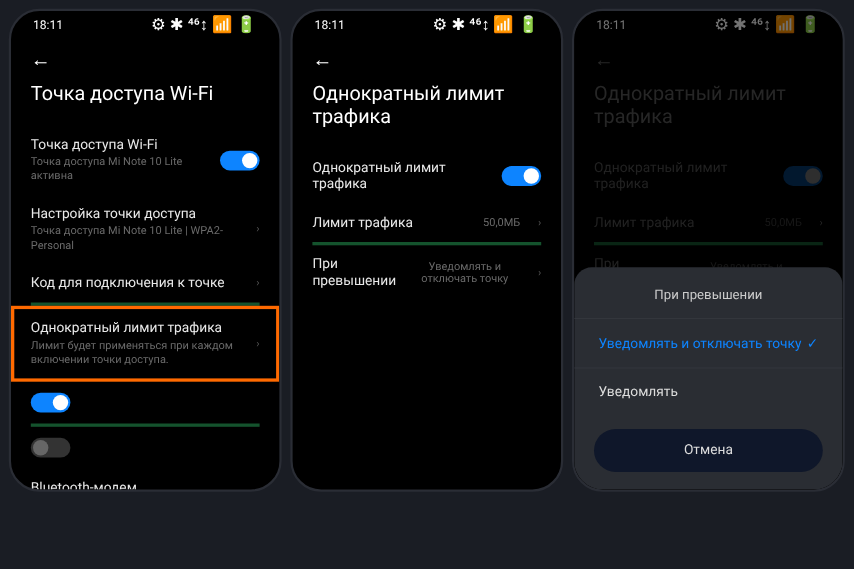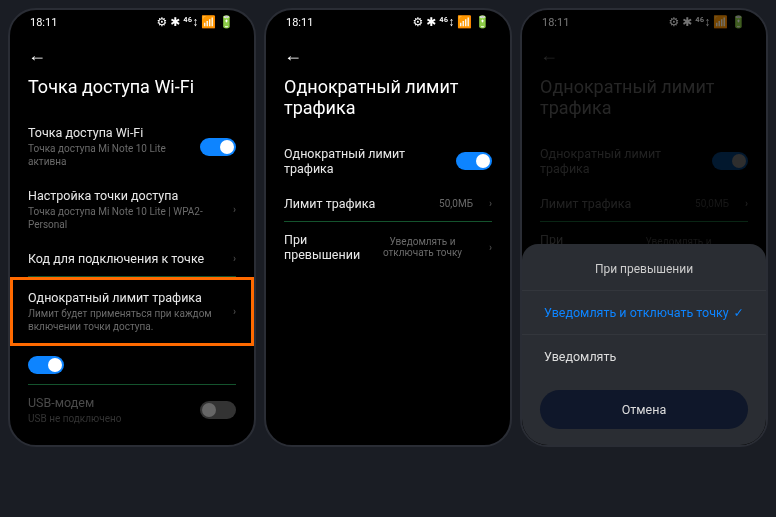--- a/index.html
+++ b/index.html
@@ -25,42 +25,42 @@
     }
     .statusbar {
       height: 24px;
       display: flex;
       justify-content: space-between;
       align-items: center;
       padding: 0 20px;
       font-size: 11px;
       color: #fff;
     }
-    .statusbar-right { display: flex; gap: 4px; align-items: center; font-size: 12px; }
+    .statusbar-right { display: flex; gap: 4px; align-items: center; font-size: 15px; }
     .back-arrow {
       padding: 10px 18px 4px;
       color: #fff;
       font-size: 18px;
     }
     .page-title {
       padding: 6px 18px 18px;
       color: #fff;
       font-size: 18px;
       font-weight: 400;
     }
     .page-title.dimmed { color: #555; }
     .content { flex: 1; overflow: hidden; padding: 0 18px; }
     .setting-row {
       padding: 10px 0;
       display: flex;
       justify-content: space-between;
       align-items: center;
       gap: 12px;
     }
-    .setting-row.bordered { border-bottom: 1px solid #14532d; }
+    .setting-row.bordered { border-bottom: 3px solid #14532d; }
     .setting-text { flex: 1; }
     .setting-label { color: #e8e8e8; font-size: 12.5px; }
     .setting-label.dimmed { color: #4a4a4a; }
     .setting-sub { color: #6a6a6a; font-size: 10px; margin-top: 2px; line-height: 1.3; }
     .setting-sub.dimmed { color: #333; }
     .setting-value { color: #6a6a6a; font-size: 10px; text-align: center; }
     .setting-value.dimmed { color: #333; }
     .chevron { color: #555; font-size: 10px; margin-left: 4px; }
     .toggle {
       width: 36px; height: 18px;
@@ -162,24 +162,20 @@
         </div>
         <span class="chevron">›</span>
       </div>
     </div>
 
     <div class="setting-row bordered">
       <div class="toggle on"></div>
     </div>
 
     <div class="setting-row">
-      <div class="setting-text">
-        <div class="setting-label dimmed">USB-модем</div>
-        <div class="setting-sub dimmed">USB не подключено</div>
-      </div>
       <div class="toggle off"></div>
     </div>
 
     <div class="setting-row bordered">
       <div class="setting-text">
         <div class="setting-label">Bluetooth-модем</div>
 
       </div>
 
     </div>

